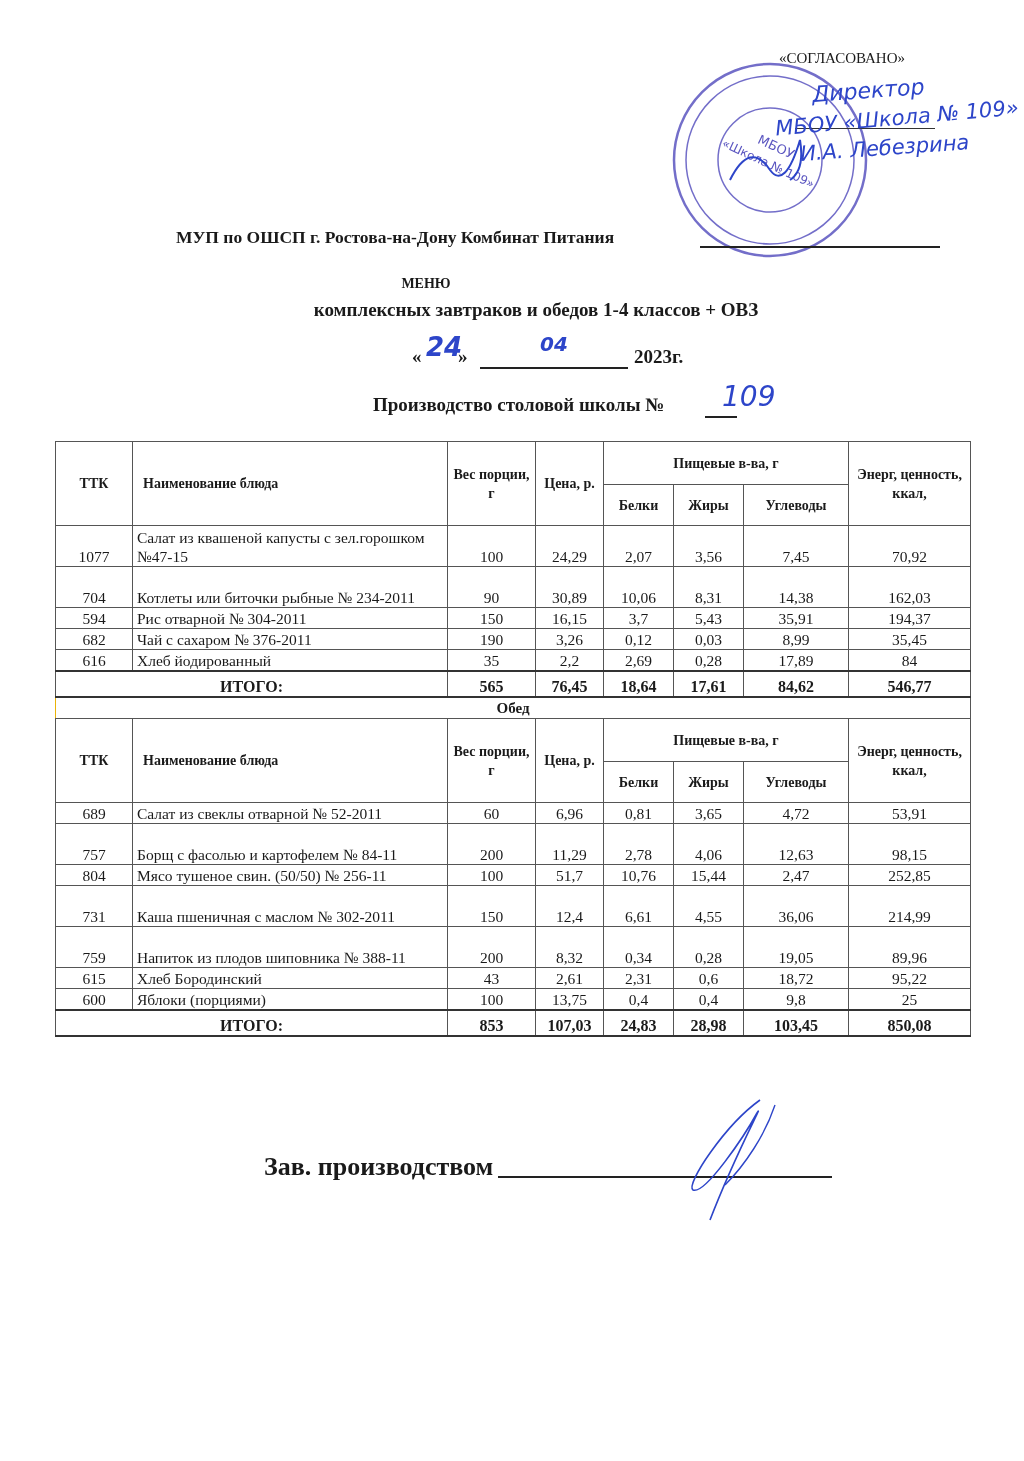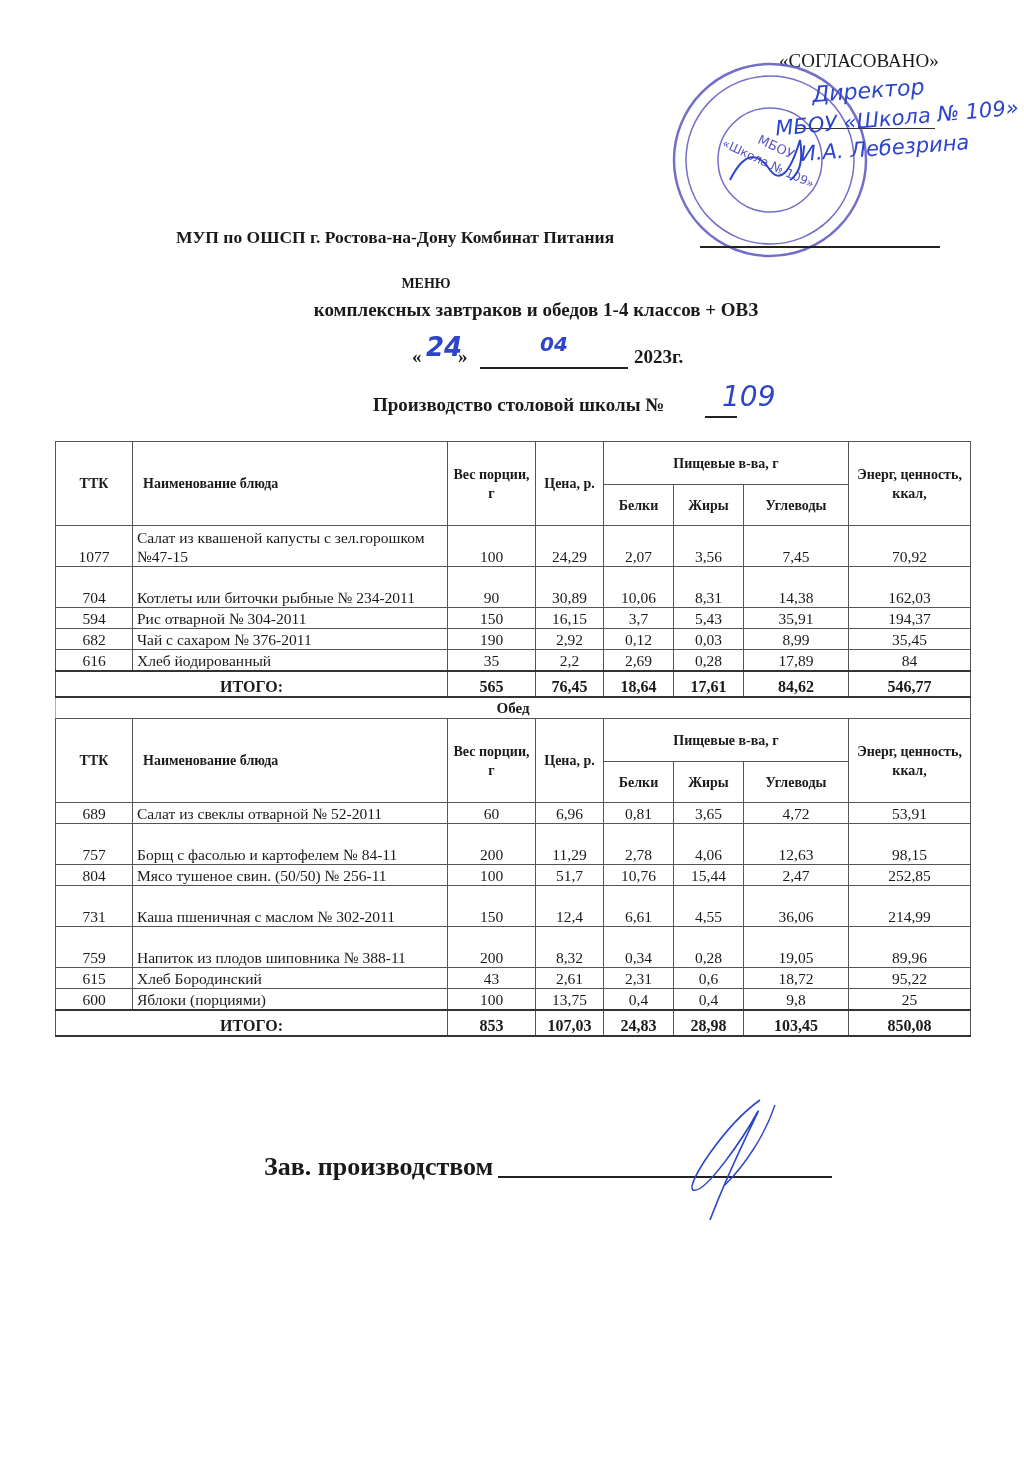--- a/index.html
+++ b/index.html
@@ -1,21 +1,21 @@
 <!DOCTYPE html>
 <html><head>
 <meta charset="utf-8">
 <style>
   html, body { margin: 0; padding: 0; }
   body {
     width: 1024px; height: 1461px; background: #ffffff; position: relative;
     font-family: "Liberation Serif", "DejaVu Serif", serif; color: #1a1a1a; overflow: hidden;
   }
   .abs { position: absolute; }
-  .approved { left: 779px; top: 50px; font-size: 19px; }
+  .approved { left: 779px; top: 50px; font-size: 15px; }
   .hw { font-family: "DejaVu Sans", sans-serif; font-style: italic; color: #2d45c9; }
   .approver-line1 { left: 812px; top: 78px; font-size: 22px; transform: rotate(-4deg); }
   .approver-line2 { left: 775px; top: 106px; font-size: 21px; transform: rotate(-5deg); }
   .approver-line3 { left: 800px; top: 136px; font-size: 21px; transform: rotate(-4deg); }
   .approver-underline { left: 795px; top: 128px; width: 140px; height: 1px; background: #333; }
 
   .stamp { left: 670px; top: 60px; width: 200px; height: 200px; }
 
   .org { left: 176px; top: 227px; font-size: 17.5px; font-weight: bold; white-space: nowrap; }
   .org-line { left: 700px; top: 246px; width: 240px; height: 1.5px; background: #222; }
@@ -146,21 +146,21 @@
       <td class="c">16,15</td>
       <td class="c">3,7</td>
       <td class="c">5,43</td>
       <td class="c">35,91</td>
       <td class="c">194,37</td>
     </tr>
     <tr class="r1">
       <td class="c">682</td>
       <td class="name">Чай с сахаром № 376-2011</td>
       <td class="c">190</td>
-      <td class="c">2,92</td>
+      <td class="c">3,26</td>
       <td class="c">0,12</td>
       <td class="c">0,03</td>
       <td class="c">8,99</td>
       <td class="c">35,45</td>
     </tr>
     <tr class="r1">
       <td class="c">616</td>
       <td class="name">Хлеб йодированный</td>
       <td class="c">35</td>
       <td class="c">2,2</td>

